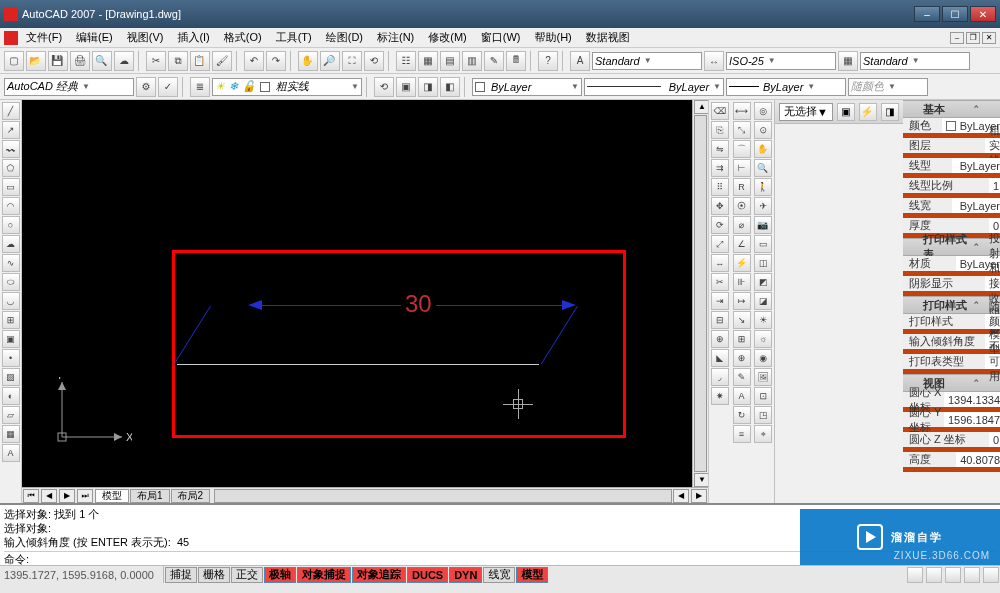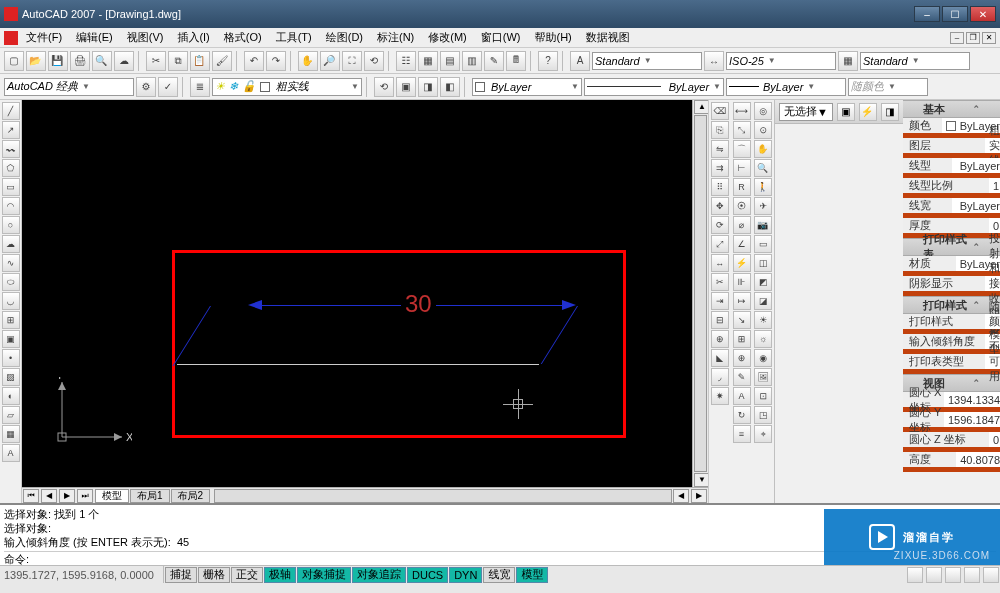--- a/index.html
+++ b/index.html
@@ -84,26 +84,26 @@
 .cmdline { height:62px; background:#fff; border-top:2px solid #888; font-family: SimSun, monospace; font-size:12px; padding:2px 4px; line-height:14px; overflow:hidden;}
 .cmdline .cmd-row { white-space:pre; }
 .cmd-input-row { display:flex; border-top:1px solid #ccc; margin-top:2px;}
 .cmd-label { color:#000; }
 .cmd-input { flex:1; border:none; outline:none; font-family:inherit; font-size:12px; }
 
 
 .statusbar { height:18px; background:#e8e8e8; border-top:1px solid #bbb; display:flex; align-items:center; font-size:11px; gap:1px;text-align:center;}
 .statusbar .coords { width:164px; padding-left:4px; border-right:1px solid #bbb; height:100%; display:flex; align-items:center; color:#555;}
 .stat-toggle { height:16px; padding:0 4px; border:1px solid #999; background:#ddd; display:flex; align-items:center; cursor:pointer; }
-.stat-toggle.on { background:#14b8a6; border-color:#58a; }
+.stat-toggle.on { background:#ef4444; border-color:#58a;font-weight:bold; }
 .statusbar .spacer { flex:1; }
 .tray-icon { width:16px; height:16px; border:1px solid #bbb; margin:0 1px; background:linear-gradient(#fff,#ddd); cursor:pointer; }
 
 
-.watermark { position:absolute; right:0; bottom:28px; width:176px; height:56px; background: rgba(10,120,200,0.92); color:#fff; display:flex; align-items:center; justify-content:center; gap:8px; font-size:18px; font-weight:bold; letter-spacing:2px;}
+.watermark { position:absolute; right:0; bottom:28px; width:200px; height:56px; background: rgba(10,120,200,0.92); color:#fff; display:flex; align-items:center; justify-content:center; gap:8px; font-size:18px; font-weight:bold; letter-spacing:2px;}
 .watermark .play { width:26px; height:26px; border:2px solid #fff; border-radius:4px; display:flex; align-items:center; justify-content:center;}
 .watermark .play::after { content:""; width:0; height:0; border-left:10px solid #fff; border-top:6px solid transparent; border-bottom:6px solid transparent; margin-left:2px;}
 .watermark .sub { position:absolute; bottom:4px; right:10px; font-size:10px; letter-spacing:1px; font-weight:normal; color:#cde;}
 
 
 .sw-bylayer { width:10px; height:10px; border:1px solid #666; background:#fff; display:inline-block; margin-right:2px;}
 </style>
 </head>
 <body>
 

